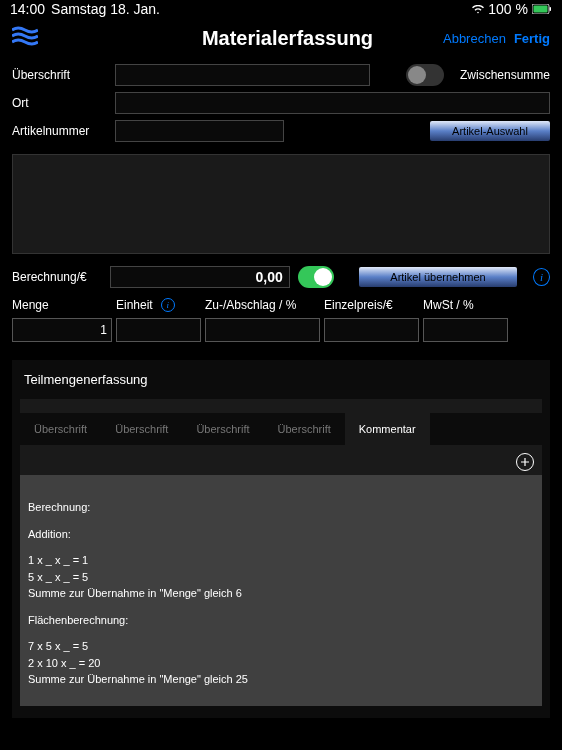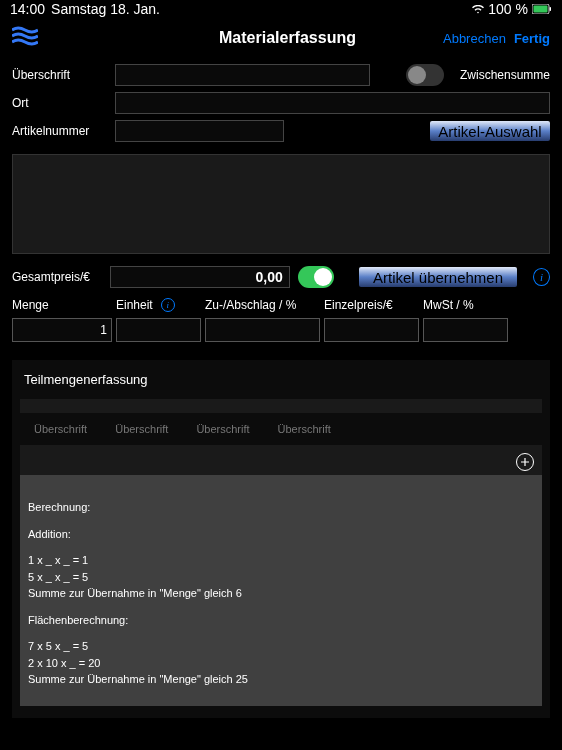--- a/index.html
+++ b/index.html
@@ -2,35 +2,35 @@
 <html><head>
   <meta charset="utf-8">
   <style>
     * { margin: 0; padding: 0; box-sizing: border-box; font-family: -apple-system, BlinkMacSystemFont, 'Helvetica Neue', sans-serif; }
     body { width: 562px; height: 750px; background: #000; color: #fff; overflow: hidden; }
     .status-bar { display: flex; justify-content: space-between; align-items: center; padding: 2px 10px; font-size: 14px; height: 18px; }
     .status-left { display: flex; gap: 6px; }
     .status-right { display: flex; gap: 4px; align-items: center; }
     .nav-bar { display: flex; justify-content: space-between; align-items: center; padding: 6px 12px; height: 40px; }
     .nav-left { width: 120px; }
-    .nav-center { flex: 1; text-align: center; font-weight: 600; font-size: 16px; }
+    .nav-center { flex: 1; text-align: center; font-weight: 600; font-size: 20px; }
     .nav-right { display: flex; gap: 8px; justify-content: flex-end; font-size: 13px; }
     .nav-btn { color: #007aff; cursor: pointer; }
     .logo { width: 26px; height: 20px; }
     .form-area { padding: 6px 12px; }
     .row { display: flex; align-items: center; margin-bottom: 6px; gap: 8px; }
     .label { width: 95px; font-size: 12px; color: #fff; }
     .input { flex: 1; background: #0a0a0a; border: 1px solid #444; height: 22px; color: #fff; padding: 0 6px; font-size: 12px; }
     .input-mid { width: 230px; }
     .toggle-off { width: 38px; height: 22px; background: #333; border-radius: 11px; position: relative; cursor: pointer; }
     .toggle-off .knob { width: 18px; height: 18px; background: #888; border-radius: 50%; position: absolute; top: 2px; left: 2px; }
     .toggle-on { width: 38px; height: 22px; background: #34c759; border-radius: 11px; position: relative; cursor: pointer; }
     .toggle-on .knob { width: 18px; height: 18px; background: #fff; border-radius: 50%; position: absolute; top: 2px; right: 2px; }
     .toggle-label { font-size: 12px; margin-left: 8px; }
-    .gradient-btn { background: linear-gradient(180deg, #e0e8f8 0%, #5a7fc7 50%, #283d6f 100%); color: #000; border: none; height: 20px; font-size: 15px; padding: 0 8px; cursor: pointer; border-radius: 2px; }
+    .gradient-btn { background: linear-gradient(180deg, #e0e8f8 0%, #5a7fc7 50%, #283d6f 100%); color: #000; border: none; height: 20px; font-size: 11px; padding: 0 8px; cursor: pointer; border-radius: 2px; }
     .article-select { width: 120px; }
     .textarea-box { width: calc(100% - 24px); margin: 0 12px 8px; height: 100px; background: #1a1a1a; border: 1px solid #333; }
     .price-row { display: flex; align-items: center; padding: 4px 12px; gap: 8px; }
     .price-label { width: 95px; font-size: 12px; }
     .price-input { width: 180px; background: #0a0a0a; border: 1px solid #444; height: 22px; color: #fff; text-align: right; padding-right: 6px; font-size: 14px; font-weight: 600; }
     .adopt-btn { width: 166px; }
     .info-icon { width: 18px; height: 18px; border: 1.5px solid #007aff; border-radius: 50%; color: #007aff; font-size: 11px; display: inline-flex; justify-content: center; align-items: center; font-style: italic; font-family: Georgia, serif; cursor: pointer; }
     .grid-header { display: flex; padding: 6px 12px; gap: 4px; font-size: 12px; }
     .grid-row { display: flex; padding: 0 12px; gap: 4px; }
     .gcol-1 { width: 100px; }
@@ -111,21 +111,21 @@
     <div class="label">Artikelnummer</div>
     <input class="input input-mid" style="">
     <div style="flex:1"></div>
     <button class="gradient-btn article-select">Artikel-Auswahl</button>
   </div>
 </div>
 
 <div class="textarea-box"></div>
 
 <div class="price-row">
-  <div class="price-label">Gesamtpreis/€</div>
+  <div class="price-label">Berechnung/€</div>
   <input class="price-input" value="0,00" style="">
   <div class="toggle-on">
       <div class="knob"></div>
     </div>
   <div style="width:10px"></div>
   <button class="gradient-btn adopt-btn">Artikel übernehmen</button>
   <div style="flex:1"></div>
   <span class="info-icon">i</span>
 </div>
 
@@ -150,20 +150,21 @@
 </div>
 
 <div class="sub-panel">
   <div class="sub-title">Teilmengenerfassung</div>
   <div class="sub-bar"></div>
   <div class="tab-row">
     <div class="tab">Überschrift</div>
     <div class="tab">Überschrift</div>
     <div class="tab">Überschrift</div>
     <div class="tab">Überschrift</div>
+    <div class="tab active">Kommentar</div>
   </div>
   <div class="tab-content">
     <div class="add-icon">
       <svg width="10" height="10" viewBox="0 0 10 10">
           <path d="M5 1 V9 M1 5 H9" stroke="#fff" stroke-width="1.2"></path>
         </svg>
     </div>
   </div>
   <div class="calc-block">
     <p>Berechnung:</p>

